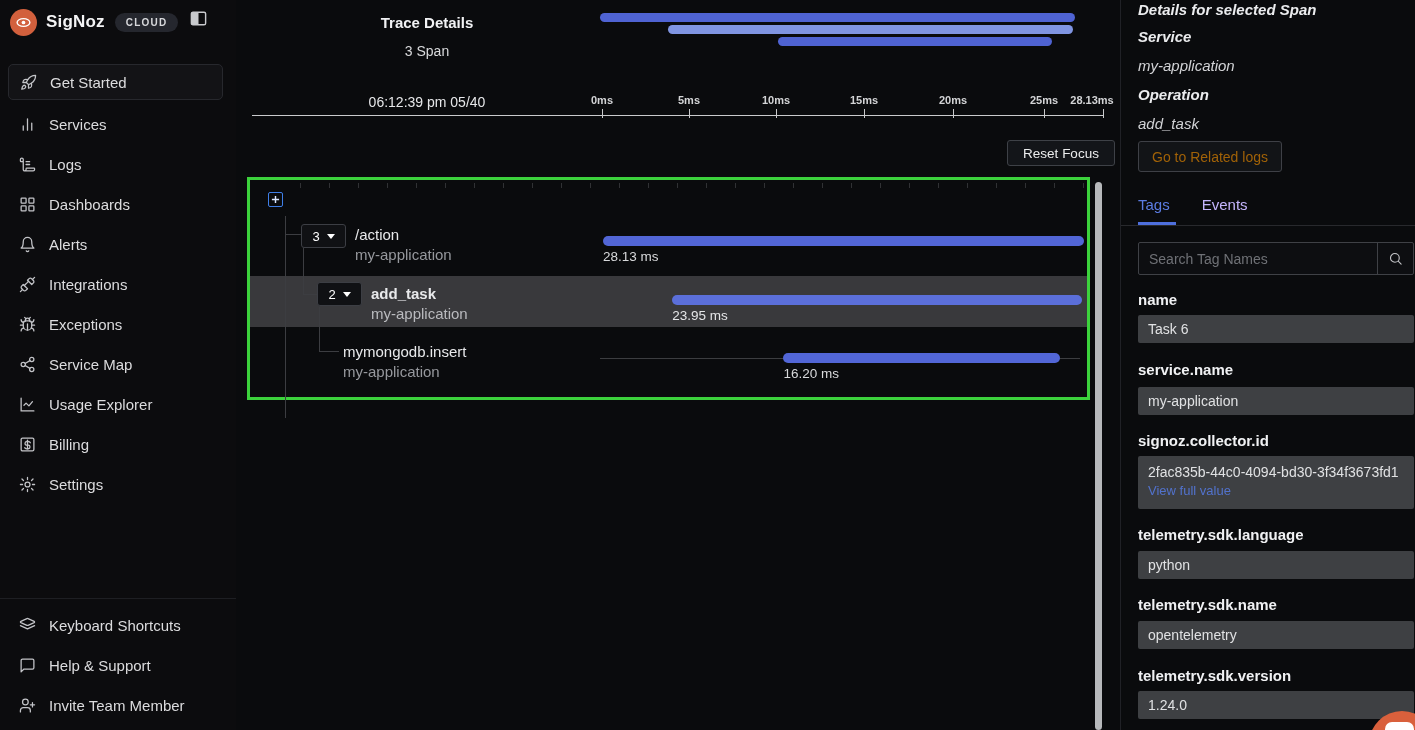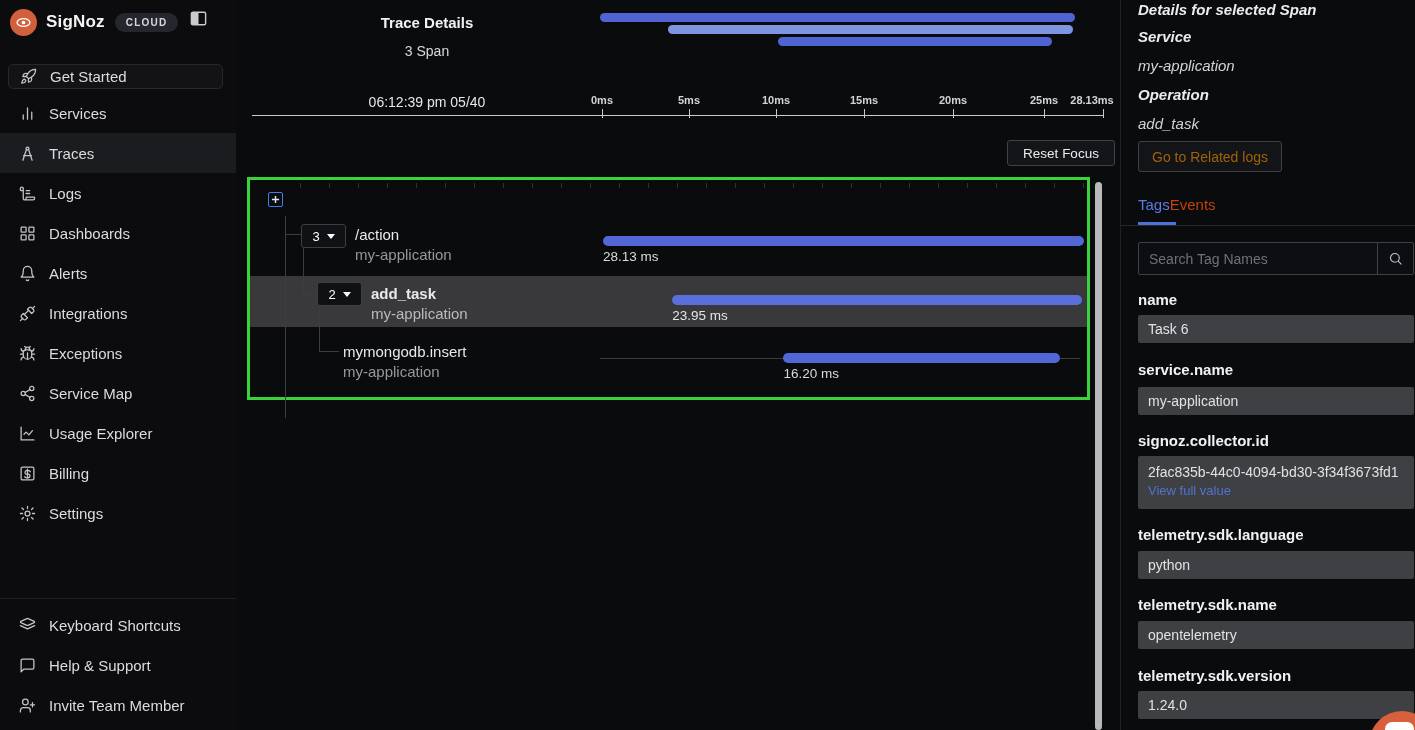--- a/index.html
+++ b/index.html
@@ -10,21 +10,21 @@
   
   .sidebar { position:absolute; left:0; top:0; width:236px; height:730px; background:#0c0c0e; }
   .logo-row { position:absolute; left:10px; top:8px; width:216px; height:28px; display:flex; align-items:center; }
   .logo-circle { width:27px; height:27px; border-radius:50%; background:#d2603d; display:flex; align-items:center; justify-content:center; flex:0 0 auto; }
   .brand { font-size:17px; font-weight:700; color:#f4f4f5; margin-left:9px; letter-spacing:.2px; }
   .cloud-badge { margin-left:10px; background:#25272e; color:#d8d9dc; font-size:10px; font-weight:700; letter-spacing:1.2px; padding:4px 11px; border-radius:11px; }
   .collapse-btn { position:absolute; right:18px; top:1px; color:#c9cacd; }
   .nav { position:absolute; left:0; top:64px; width:236px; }
   .nav-item { display:flex; align-items:center; height:40px; padding-left:19px; color:#dcdcde; font-size:15px; cursor:default; }
   .nav-item .icon { width:17px; height:17px; margin-right:13px; color:#c3c4c8; flex:0 0 auto; display:flex; }
-  .nav-item.boxed { height:25px; margin:0 13px 4px 8px; border:1px solid #27282d; border-radius:5px; background:#131316; padding-left:11px; }
+  .nav-item.boxed { height:36px; margin:0 13px 4px 8px; border:1px solid #27282d; border-radius:5px; background:#131316; padding-left:11px; }
   .nav-item.active { background:#1b1c20; }
   .sidebar-footer { position:absolute; left:0; top:598px; width:236px; border-top:1px solid #1e1f23; padding-top:6px; }
   svg.ic { stroke:currentColor; fill:none; stroke-width:1.8; stroke-linecap:round; stroke-linejoin:round; }
 
   
   .trace-title { position:absolute; left:252px; top:14px; width:350px; text-align:center; font-size:15px; font-weight:700; color:#f1f2f4; }
   .span-count { position:absolute; left:252px; top:43px; width:350px; text-align:center; font-size:14px; color:#d9dadc; }
   .timestamp { position:absolute; left:252px; top:94px; width:350px; text-align:center; font-size:14px; color:#e6e7e9; }
 
   .mm-bar { position:absolute; height:9px; border-radius:5px; }
@@ -51,22 +51,22 @@
 
   .vscrollbar { position:absolute; left:1095px; top:182px; width:7px; height:548px; background:#b7b9bb; border-radius:4px; }
 
   
   .right-panel { position:absolute; left:1120px; top:0; width:295px; height:730px; border-left:1px solid #202126; }
   .rp { position:absolute; left:17px;font-style:italic; }
   .rp-title { top:1px; font-size:15px; font-weight:700; color:#ebecee; }
   .rp-label { font-size:15px; font-weight:700; color:#ebecee; }
   .rp-value { font-size:15px; color:#d2d3d6; }
   .logs-btn { position:absolute; left:17px; top:141px; height:31px; padding:0 13px; display:flex; align-items:center; background:#121417; border:1px solid #3e4046; border-radius:3px; color:#a16207; font-size:14px; cursor:pointer; }
-  .tabs { position:absolute; left:17px; top:196px; display:flex; font-size:15px; }
-  .tab { color:#c2410c; cursor:pointer; }
+  .tabs { position:absolute; left:17px; top:196px; display:flex; gap:32px; font-size:15px; }
+  .tab { color:#c4b5fd; cursor:pointer; }
   .tab.active { color:#5b7ce2; }
   .tab-underline { position:absolute; left:17px; top:222px; width:38px; height:3px; background:#4e6fdc; }
   .tabs-divider { position:absolute; left:0; top:225px; width:295px; height:1px; background:#28292d; }
   .search-wrap { position:absolute; left:17px; top:242px; width:276px; height:33px; border:1px solid #3f4146; border-radius:2px; display:flex; background:#0d0e11; }
   .search-input { flex:1; background:transparent; border:none; outline:none; color:#cbccce; font-size:14px; padding:0 10px; font-family:"Liberation Sans", sans-serif; }
   .search-input::placeholder { color:#6f7176; }
   .search-btn { width:36px; border-left:1px solid #3f4146; display:flex; align-items:center; justify-content:center; color:#c2c3c6; cursor:pointer; }
   .tag-key { position:absolute; left:17px; font-size:15px; font-weight:700; color:#f0f1f3; }
   .tag-chip { position:absolute; left:17px; width:276px; height:28px; background:#3e4043; border-radius:2px; font-size:14px; color:#e0e1e3; line-height:28px; padding-left:10px; }
   .tag-chip.tall { height:53px; line-height:normal; padding-top:8px; }
@@ -110,29 +110,20 @@
           </span>
         <span>Get Started</span>
       </div>
       <div class="nav-item">
         <span class="icon">
             <svg class="ic" width="17" height="17" viewBox="0 0 24 24">
               <path d="M18 20V10M12 20V4M6 20v-6"></path>
             </svg>
           </span>
         <span>Services</span>
-      </div>
-      <div class="nav-item active">
-        <span class="icon">
-            <svg class="ic" width="17" height="17" viewBox="0 0 24 24">
-              <circle cx="12" cy="5" r="2"></circle>
-              <path d="m10.4 6.8-4.9 14.7M13.6 6.8l4.9 14.7M6.5 15h11"></path>
-            </svg>
-          </span>
-        <span>Traces</span>
       </div>
       <div class="nav-item">
         <span class="icon">
             <svg class="ic" width="17" height="17" viewBox="0 0 24 24">
               <path d="M8 21h12a2 2 0 0 0 2-2v-1a1 1 0 0 0-1-1H11a1 1 0 0 0-1 1v1a2 2 0 1 1-4 0V5a2 2 0 1 0-4 0v2a1 1 0 0 0 1 1h3"></path>
               <path d="M15 8h-5M15 12h-5"></path>
             </svg>
           </span>
         <span>Logs</span>
       </div>

